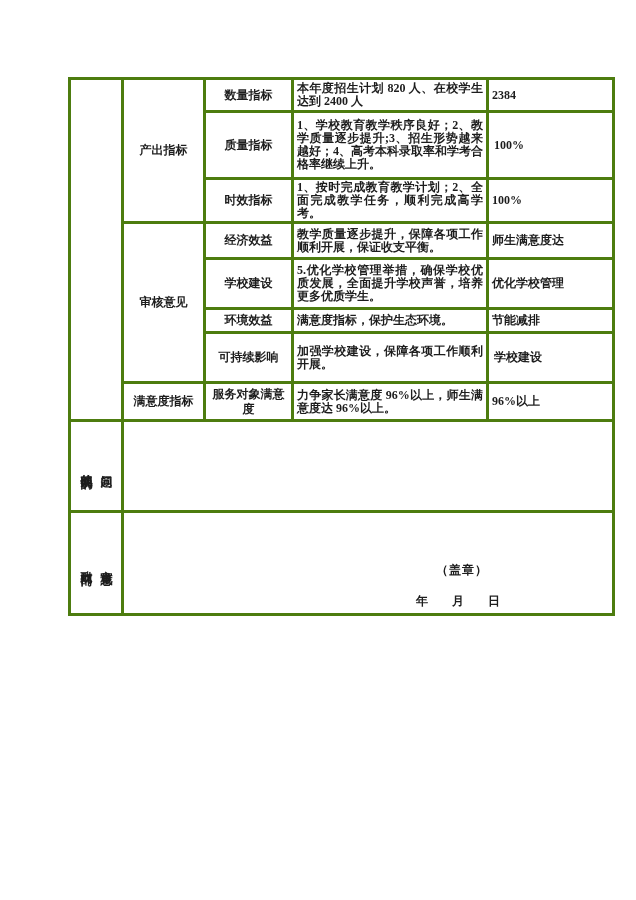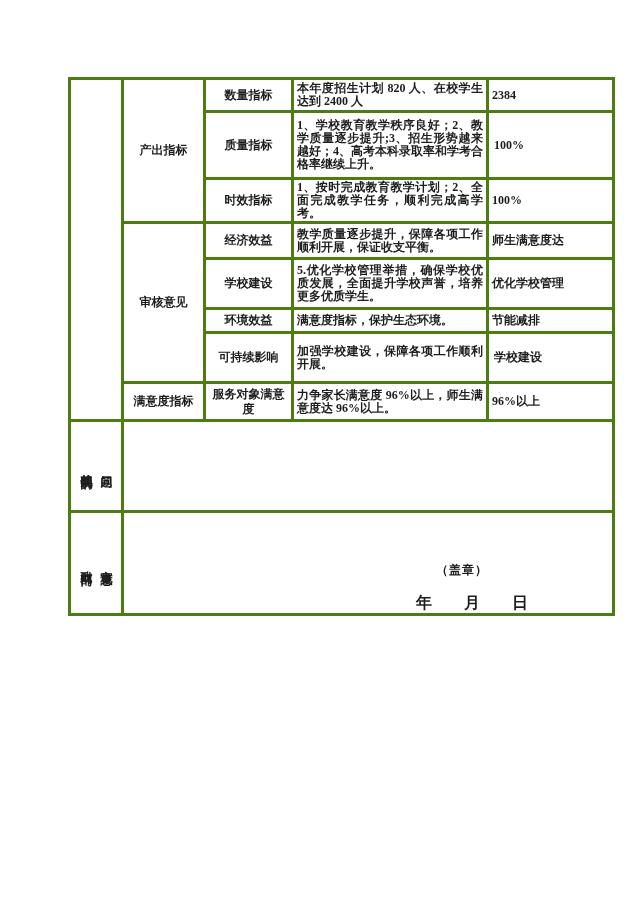--- a/index.html
+++ b/index.html
@@ -84,21 +84,21 @@
     left: 312px;
     top: 49px;
     font-size: 12px;
     letter-spacing: 1px;
     white-space: pre;
   }
   .dateline {
     position: absolute;
     left: 292px;
     top: 80px;
-    font-size: 16px;
+    font-size: 12px;
     white-space: pre;
   }
 </style>
 </head>
 <body>
 
 <div class="page">
   <table class="form">
     <colgroup>
       <col style="width:53px">

